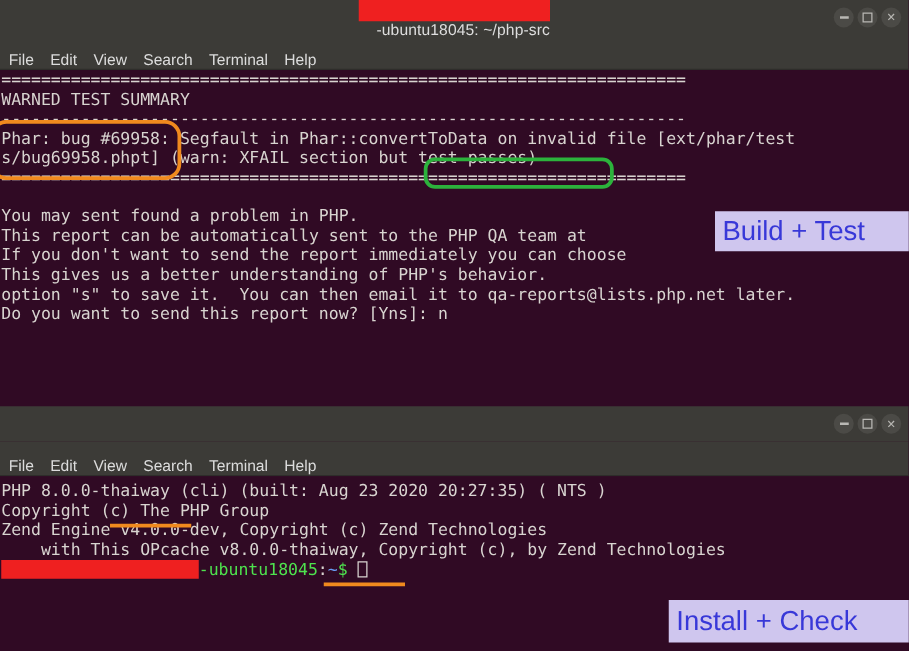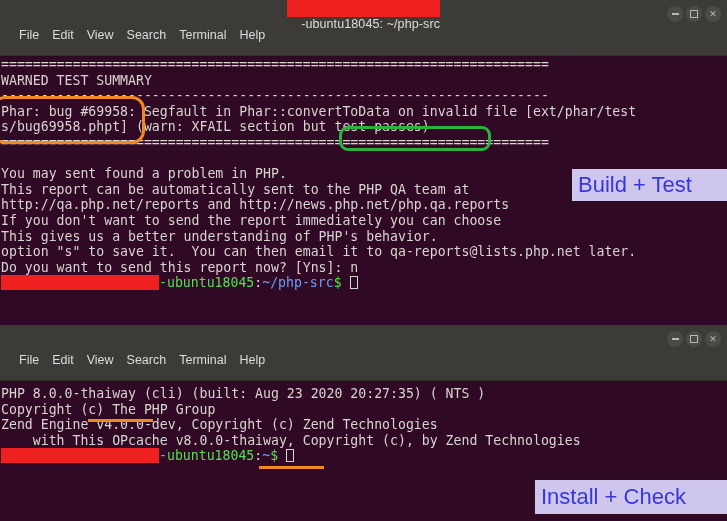--- a/index.html
+++ b/index.html
@@ -75,22 +75,22 @@
     display: block;
     font-style: normal;
   }
   .wbtn.min i { width: 7px; height: 1.5px; background: #b9b8b4; }
   .wbtn.max i { width: 6px; height: 6px; border: 1.5px solid #b9b8b4; }
 
   .menubar {
     height: 27px;
     background: #3c3b37;
     display: flex;
-    align-items: flex-start;
-    padding-left: 19px;
+    align-items: flex-end;
+    padding-left: 7px;
     gap: 13px;
     border-bottom: 1px solid #2e2d2a;
   }
   .menuitem {
     font-family: "Liberation Sans", sans-serif;
     font-size: 12.5px;
     color: #dcdcdc;
   }
 
   
@@ -193,26 +193,24 @@
     <div class="term" style="height:269px; padding-top:1px;">
       <div class="line">=====================================================================</div>
       <div class="line">WARNED TEST SUMMARY</div>
       <div class="line">---------------------------------------------------------------------</div>
       <div class="line">Phar: bug #69958: Segfault in Phar::convertToData on invalid file [ext/phar/test</div>
       <div class="line">s/bug69958.phpt] (warn: XFAIL section but test passes)</div>
       <div class="line">=====================================================================</div>
       <div class="line"></div>
       <div class="line">You may sent found a problem in PHP.</div>
       <div class="line">This report can be automatically sent to the PHP QA team at</div>
-      <div class="line">http://qa.php.net/reports and http://news.php.net/php.qa.reports</div>
       <div class="line">If you don't want to send the report immediately you can choose</div>
       <div class="line">This gives us a better understanding of PHP's behavior.</div>
       <div class="line">option "s" to save it.  You can then email it to qa-reports@lists.php.net later.</div>
       <div class="line">Do you want to send this report now? [Yns]: n</div>
-      <div class="line"><span class="rbar" style="width:158px;"></span><span class="g">-ubuntu18045</span><span>:</span><span class="b">~/php-src</span><span class="g">$</span><span> </span><span class="cursor"></span></div>
     </div>
 
     <div class="anno-box anno-orange" style="left:-8px; top:96px; width:153px; height:48px;"></div>
     <div class="anno-box anno-green" style="left:339px; top:126px; width:152px; height:25px;"></div>
     <div class="callout" style="left:572px; top:169px; width:163px; height:32px;">Build + Test</div>
   </div>
 
   <div class="win" id="w2" style="top:325px; height:196px;">
 
     <div class="titlebar">

